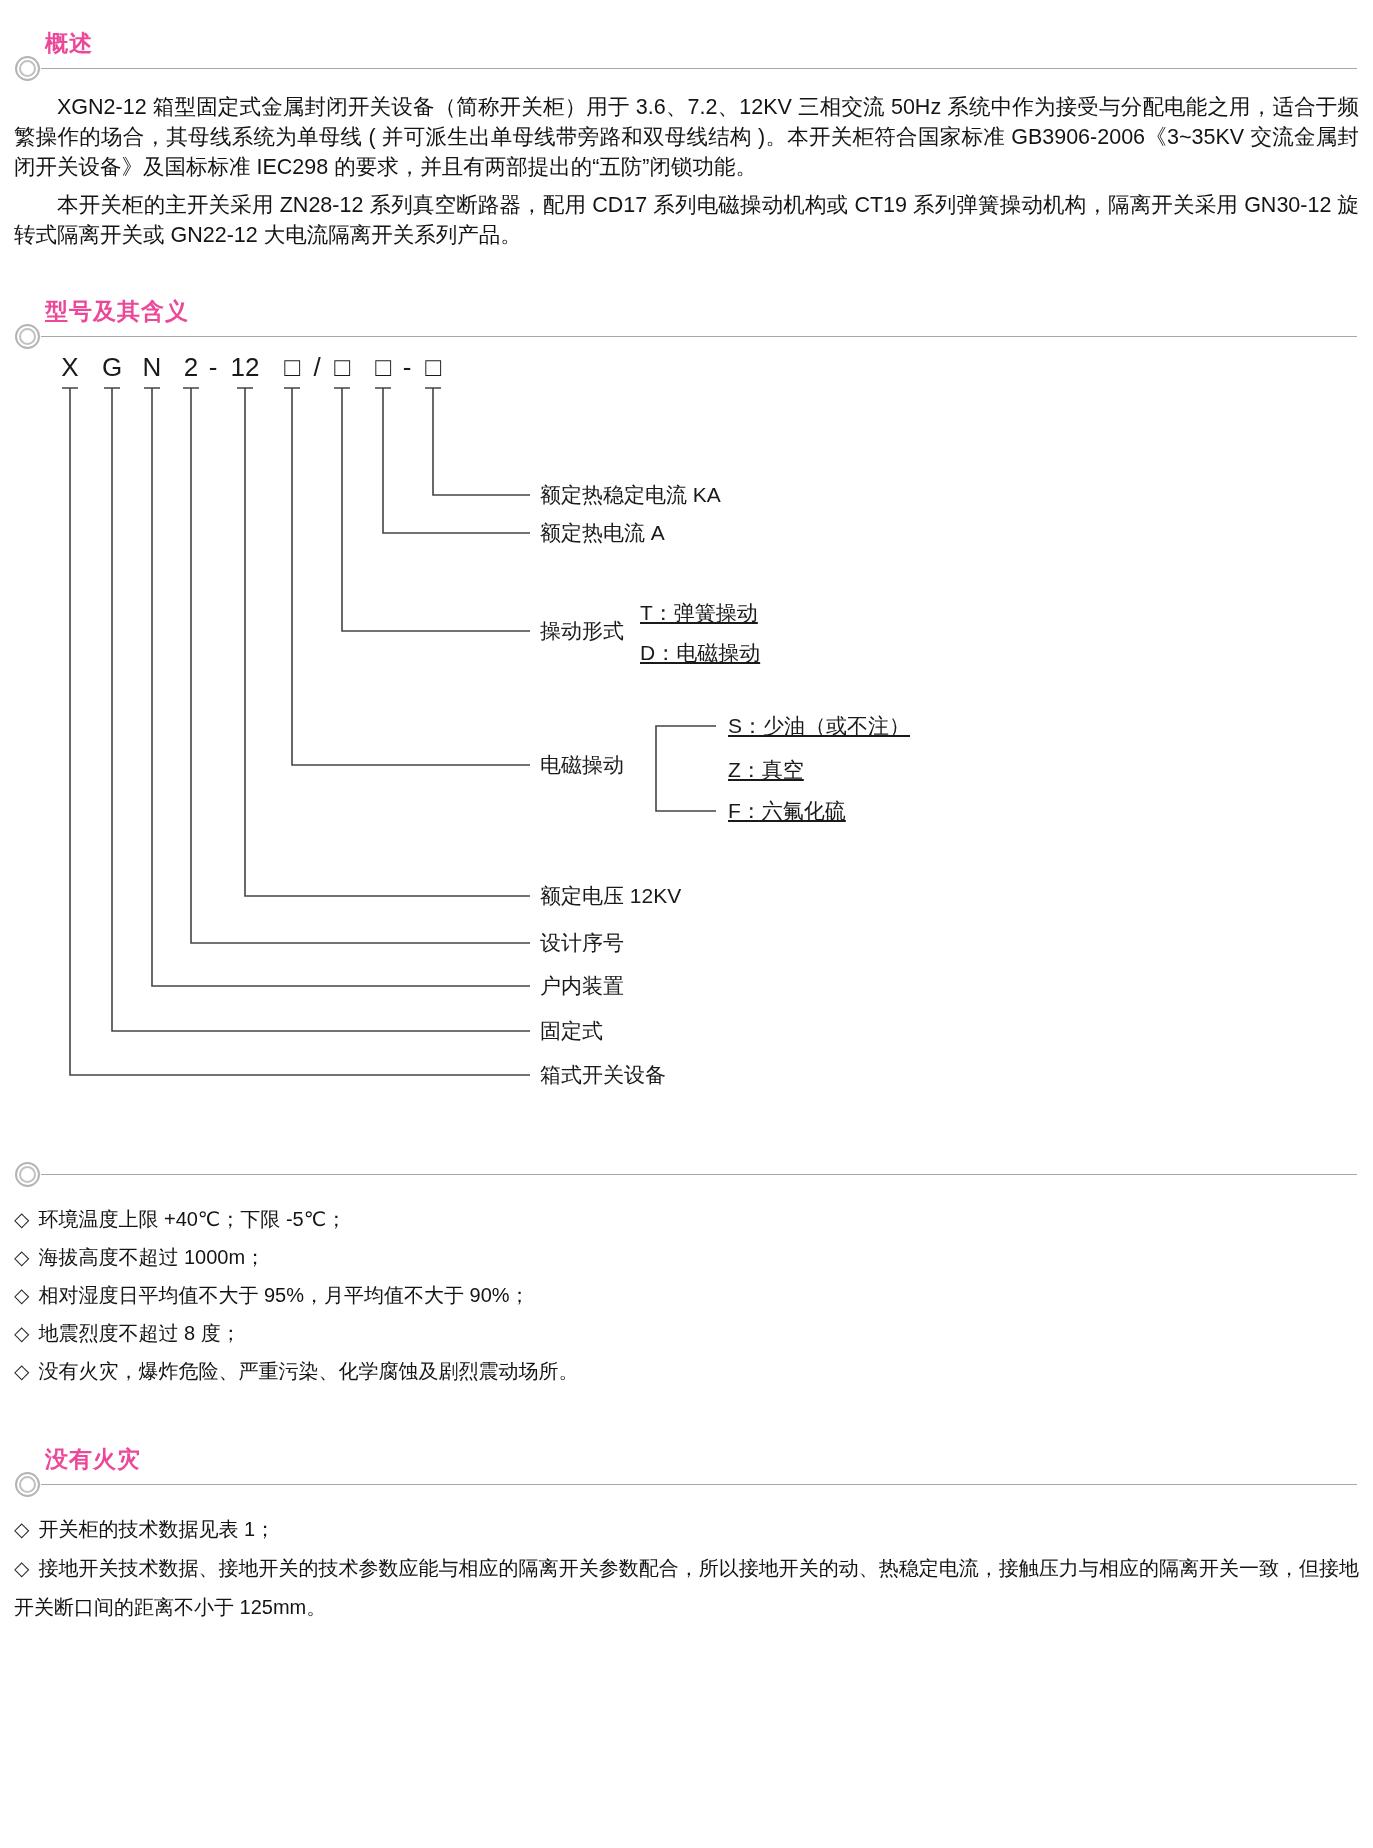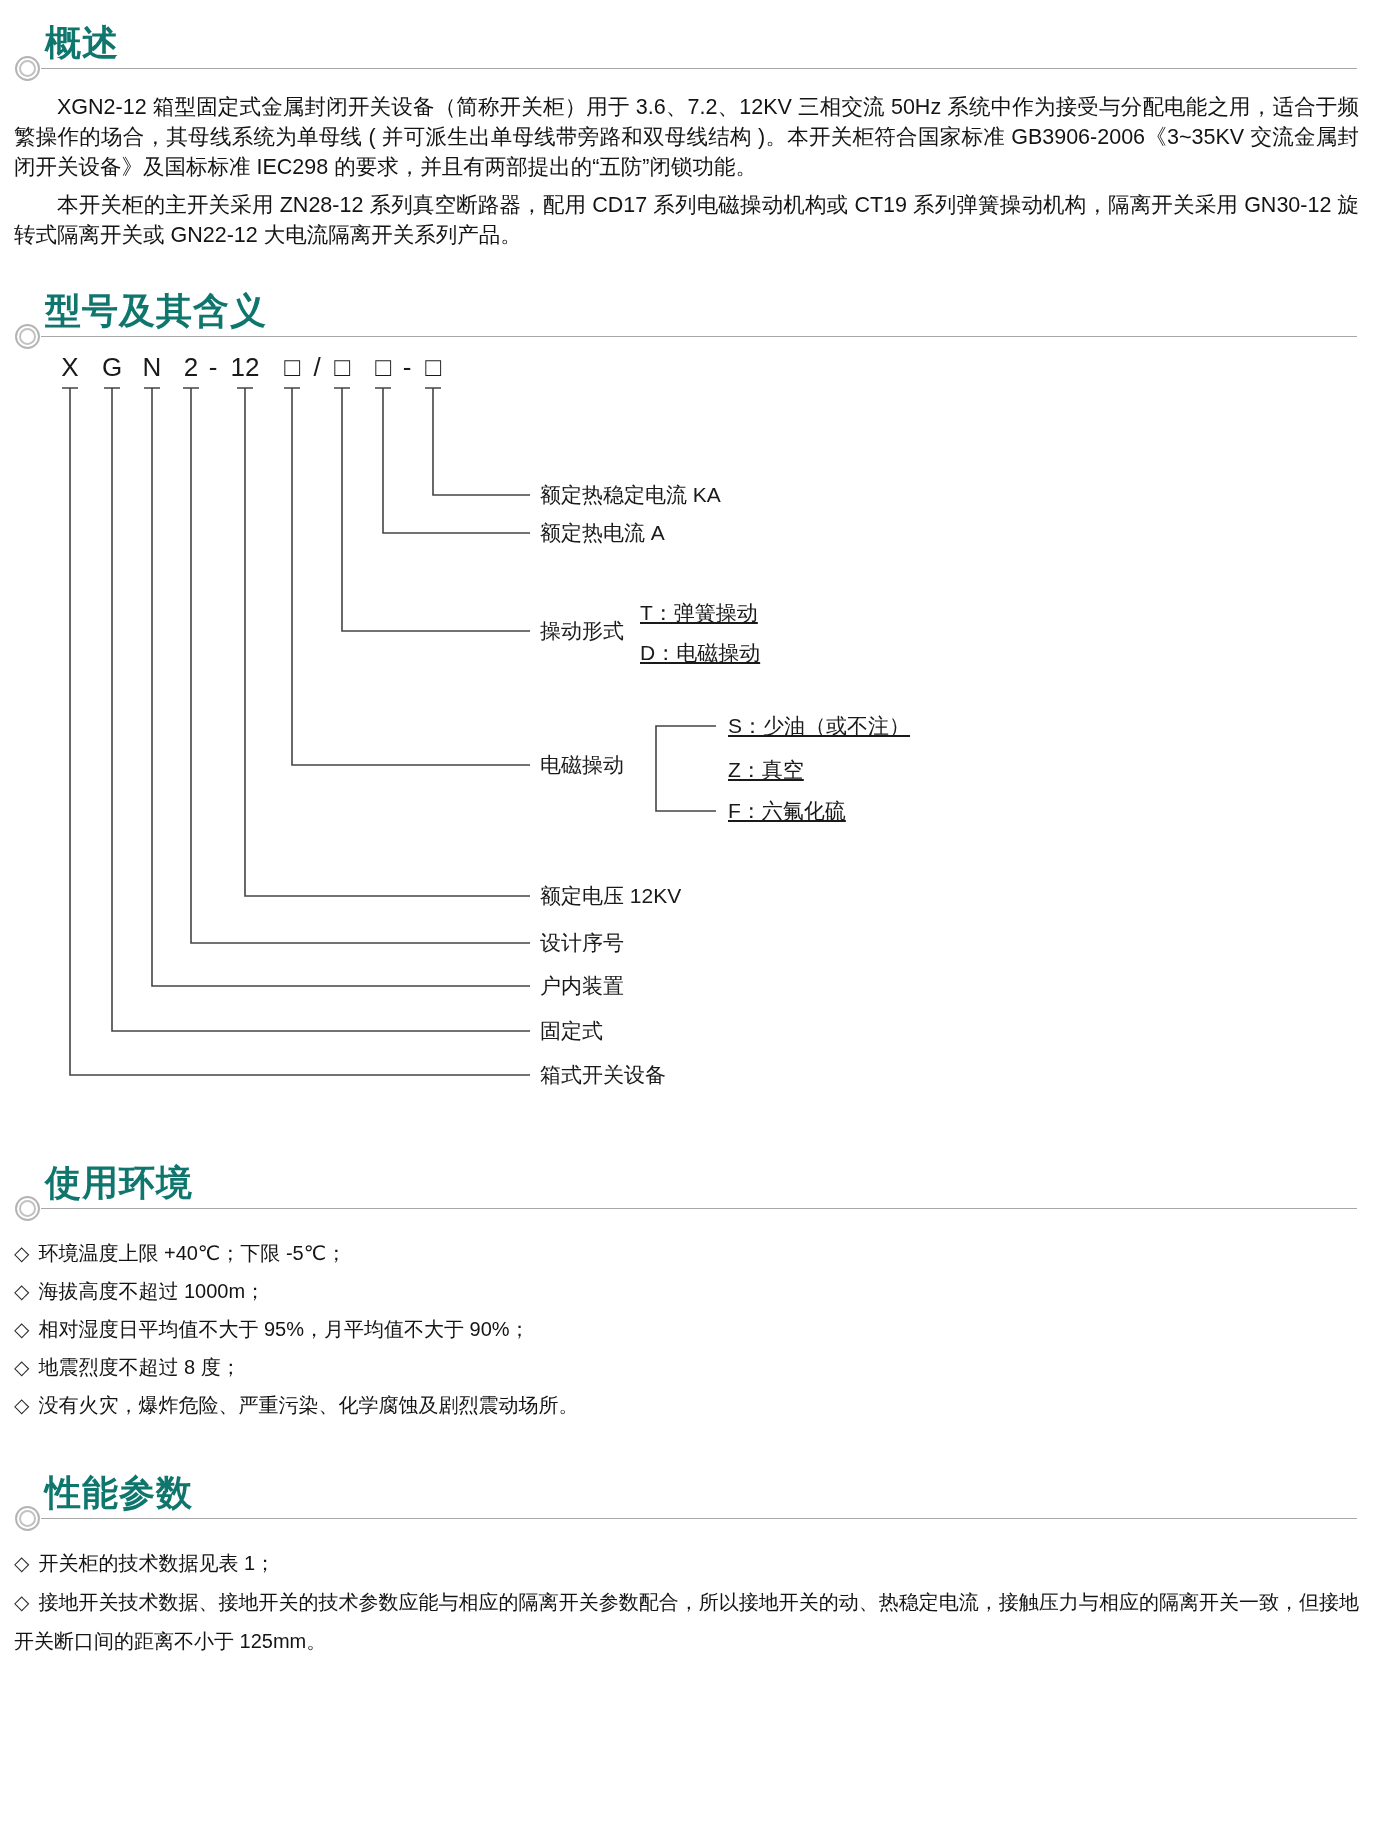--- a/index.html
+++ b/index.html
@@ -3,21 +3,21 @@
 <meta charset="utf-8">
 <style>
   html,body{margin:0;padding:0;}
   body{
     width:1373px;height:1848px;background:#ffffff;position:relative;
     font-family:"Liberation Sans","DejaVu Sans",sans-serif;
     color:#141414;overflow:hidden;
   }
   
   .sec-title{
-    margin-left:45px;font-size:36px;font-weight:700;color:#0f766e;
+    margin-left:45px;font-size:23px;font-weight:700;color:#ec4899;
     line-height:34px;letter-spacing:1px;
   }
   .sec-rule{position:relative;height:26px;margin-top:-4px;}
   .ring{
     position:absolute;left:15px;top:0;width:21px;height:21px;
     border:2px solid #b4b4b4;border-radius:50%;box-sizing:content-box;
   }
   .ring::after{
     content:"";position:absolute;inset:2px;border:2px solid #c2c2c2;border-radius:50%;
   }
@@ -110,36 +110,35 @@
 
   <div class="dopt" style="left:640px;top:248px">T：弹簧操动</div>
   <div class="dopt" style="left:640px;top:288px">D：电磁操动</div>
 
   <div class="dopt" style="left:728px;top:361px">S：少油（或不注）</div>
   <div class="dopt" style="left:728px;top:405px">Z：真空</div>
   <div class="dopt" style="left:728px;top:446px">F：六氟化硫</div>
 </div>
 
 <div class="sec-head" style="margin-top:66px">
-  <div class="sec-title">使用环境</div>
   <div class="sec-rule">
     <span class="ring"></span>
     <span class="hline"></span>
   </div>
 </div>
 <div class="dlist">
   <div class="item"><span class="bullet">◇</span><span>环境温度上限 +40℃；下限 -5℃；</span></div>
   <div class="item"><span class="bullet">◇</span><span>海拔高度不超过 1000m；</span></div>
   <div class="item"><span class="bullet">◇</span><span>相对湿度日平均值不大于 95%，月平均值不大于 90%；</span></div>
   <div class="item"><span class="bullet">◇</span><span>地震烈度不超过 8 度；</span></div>
   <div class="item"><span class="bullet">◇</span><span>没有火灾，爆炸危险、严重污染、化学腐蚀及剧烈震动场所。</span></div>
 </div>
 
 <div class="sec-head" style="margin-top:52px">
-  <div class="sec-title">性能参数</div>
+  <div class="sec-title">没有火灾</div>
   <div class="sec-rule">
     <span class="ring"></span>
     <span class="hline"></span>
   </div>
 </div>
 <div class="dlist perf">
   <div class="item"><span class="bullet">◇</span><span>开关柜的技术数据见表 1；</span></div>
   <div class="item"><span class="bullet">◇</span><span>接地开关技术数据、接地开关的技术参数应能与相应的隔离开关参数配合，所以接地开关的动、热稳定电流，接触压力与相应的隔离开关一致，但接地开关断口间的距离不小于 125mm。</span></div>
 </div>
 

